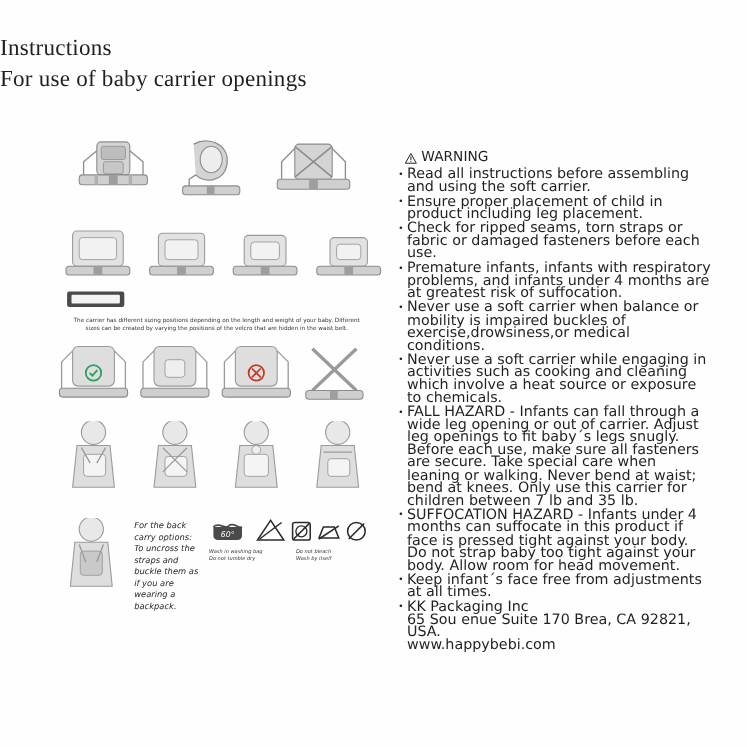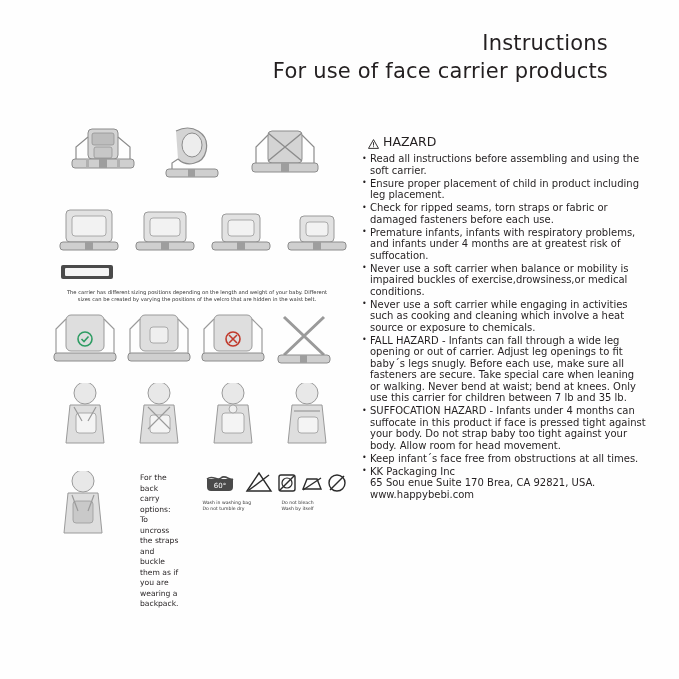--- a/index.html
+++ b/index.html
@@ -20,21 +20,22 @@
     height: 679px;
     background: #fefefe;
   }
 
   
   .title-block {
     position: absolute;
     top: 30px;
     left: 0;
     width: 608px;
-    text-align: right;
+    text-align: left;
+    font-family: Liberation Serif, serif;
   }
   .title-line1 {
     font-size: 21px;
     letter-spacing: 0.2px;
     line-height: 27px;
   }
   .title-line2 {
     font-size: 21px;
     letter-spacing: 0.2px;
     line-height: 28px;
@@ -106,21 +107,21 @@
     height: 10px;
   }
   ul.warn-list {
     margin: 0;
     padding: 0;
     list-style: none;
   }
   ul.warn-list li {
     position: relative;
     padding-left: 8px;
-    font-size: 10px;
+    font-size: 13px;
     line-height: 11.5px;
     margin-bottom: 1.5px;
   }
   ul.warn-list li::before {
     content: "\2022";
     position: absolute;
     left: 0;
     top: -0.5px;
     font-size: 8px;
   }
@@ -129,21 +130,21 @@
 
   .addr-line { display: block; }
 </style>
 </head>
 <body>
 
 <div class="page">
 
   <div class="title-block">
     <div class="title-line1">Instructions</div>
-    <div class="title-line2">For use of face carrier products</div>
+    <div class="title-line2">For use of baby carrier openings</div>
   </div>
 
   <div class="left-col">
 
     <div class="row" style="gap:24px; justify-content:flex-start; margin-left:16px;">
 
       <div class="fig">
         <svg width="70" height="65" viewBox="0 0 70 65">
           <rect x="20" y="4" width="30" height="30" rx="4" fill="#d4d4d4" stroke="#8c8c8c" stroke-width="1"></rect>
           <rect x="24" y="8" width="22" height="12" rx="2" fill="#bdbdbd" stroke="#8c8c8c" stroke-width="0.7"></rect>
@@ -290,21 +291,21 @@
       <div class="fig">
         <svg width="66" height="72" viewBox="0 0 66 72">
           <path d="M22 10 a11 11 0 1 1 22 0 a11 11 0 1 1 -22 0" fill="#e8e8e8" stroke="#9a9a9a" stroke-width="1"></path>
           <path d="M18 22 L48 22 L52 60 L14 60 Z" fill="#dedede" stroke="#9a9a9a" stroke-width="1"></path>
           <rect x="24" y="34" width="20" height="16" rx="3" fill="#f4f4f4" stroke="#9a9a9a" stroke-width="0.8"></rect>
           <path d="M20 28 L46 28" stroke="#9a9a9a" stroke-width="1.2"></path>
         </svg>
       </div>
     </div>
 
-    <div class="row" style="gap:24px; margin-top:14px; align-items:flex-start;">
+    <div class="row" style="gap:6px; margin-top:14px; align-items:flex-start;font-style:italic;">
 
       <div class="fig" style="margin-top:2px;">
         <svg width="64" height="74" viewBox="0 0 64 74">
           <path d="M20 10 a11 11 0 1 1 22 0 a11 11 0 1 1 -22 0" fill="#e8e8e8" stroke="#9a9a9a" stroke-width="1"></path>
           <path d="M16 22 L46 22 L50 62 L12 62 Z" fill="#dedede" stroke="#9a9a9a" stroke-width="1"></path>
           <rect x="21" y="30" width="20" height="22" rx="3" fill="#c9c9c9" stroke="#9a9a9a" stroke-width="0.8"></rect>
           <path d="M20 24 L26 40 M42 24 L36 40" stroke="#9a9a9a" stroke-width="1.2" fill="none"></path>
         </svg>
       </div>
 
@@ -348,33 +349,33 @@
 
   <div class="right-col">
     <div class="warning-head">
       <span class="warn-tri">
         <svg width="11" height="10" viewBox="0 0 11 10">
           <path d="M5.5 0.6 L10.5 9.4 L0.5 9.4 Z" fill="none" stroke="#231f20" stroke-width="0.9"></path>
           <rect x="5.1" y="3.2" width="0.9" height="3.4" fill="#231f20"></rect>
           <rect x="5.1" y="7.3" width="0.9" height="0.9" fill="#231f20"></rect>
         </svg>
       </span>
-      <span>HAZARD</span>
+      <span>WARNING</span>
     </div>
 
     <ul class="warn-list">
       <li>Read all instructions before assembling and using the soft carrier.</li>
       <li>Ensure proper placement of child in product including leg placement.</li>
       <li>Check for ripped seams, torn straps or fabric or damaged fasteners before each use.</li>
       <li>Premature infants, infants with respiratory problems, and infants under 4 months are at greatest risk of suffocation.</li>
       <li>Never use a soft carrier when balance or mobility is impaired buckles of exercise,drowsiness,or medical conditions.</li>
       <li>Never use a soft carrier while engaging in activities such as cooking and cleaning which involve a heat source or exposure to chemicals.</li>
       <li>FALL HAZARD - Infants can fall through a wide leg opening or out of carrier. Adjust leg openings to fit baby´s legs snugly. Before each use, make sure all fasteners are secure. Take special care when leaning or walking. Never bend at waist; bend at knees. Only use this carrier for children between 7 lb and 35 lb.</li>
       <li>SUFFOCATION HAZARD - Infants under 4 months can suffocate in this product if face is pressed tight against your body. Do not strap baby too tight against your body. Allow room for head movement.</li>
-      <li class="no-bullet">Keep infant´s face free from obstructions at all times.</li>
+      <li class="no-bullet">Keep infant´s face free from adjustments at all times.</li>
       <li>
         <span class="addr-line">KK Packaging Inc</span>
         <span class="addr-line">65 Sou enue Suite 170 Brea, CA 92821, USA.</span>
         <span class="addr-line">www.happybebi.com</span>
       </li>
     </ul>
   </div>
 
 </div>
 

